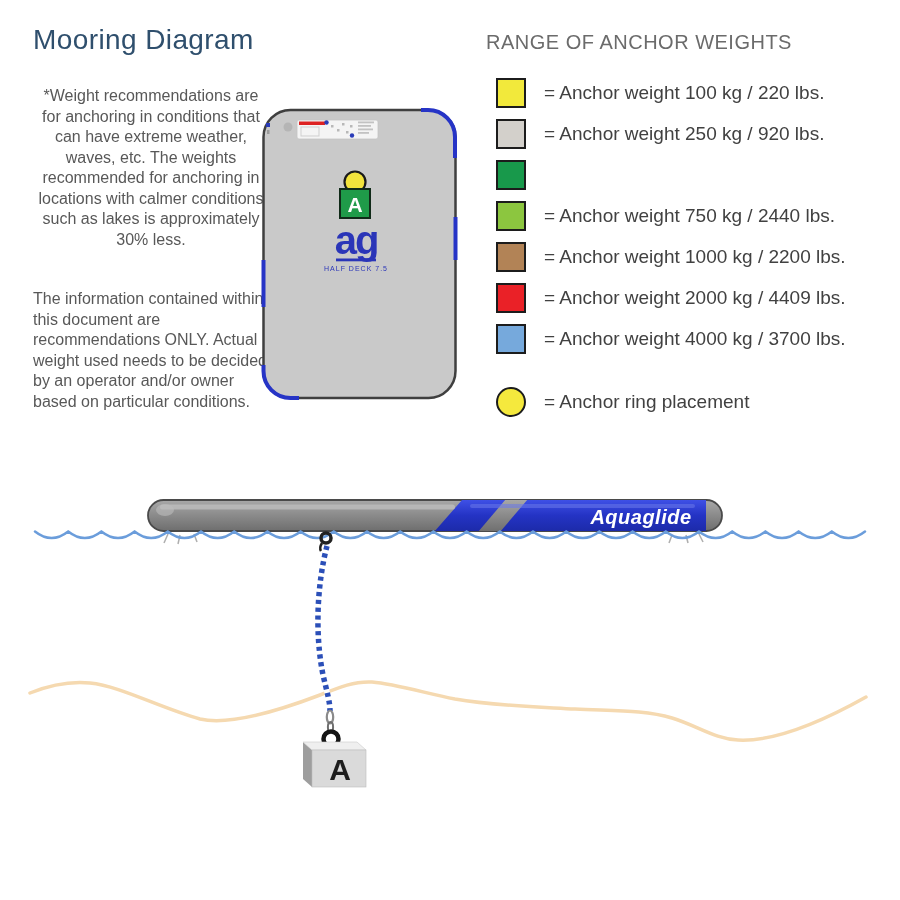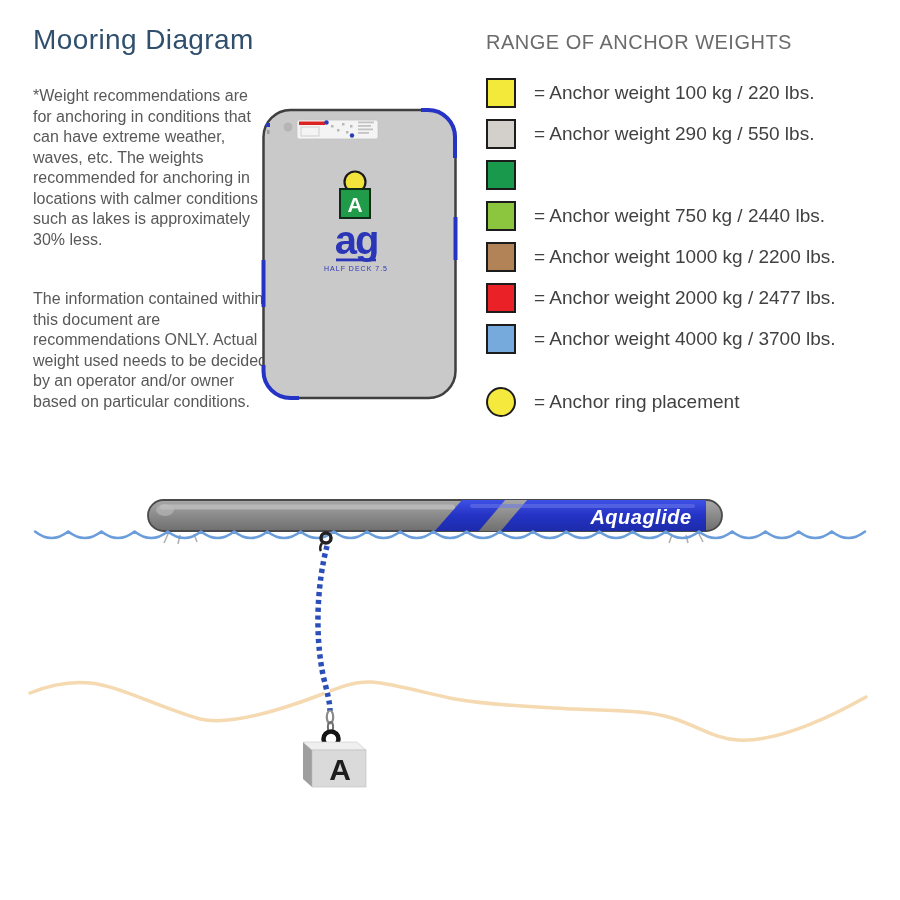--- a/index.html
+++ b/index.html
@@ -2,25 +2,25 @@
 <html><head>
 <meta charset="utf-8">
 <style>
   html,body{margin:0;padding:0;background:#ffffff;}
   .canvas{position:relative;width:900px;height:856px;background:#ffffff;overflow:hidden;
           font-family:"Liberation Sans", sans-serif;padding-left:20px;}
   .page-title{position:absolute;left:33px;top:24px;margin:0;font-size:28px;font-weight:normal;
               letter-spacing:.4px;color:#2f4f6d;}
   .note{position:absolute;left:33px;width:236px;margin:0;font-size:16px;line-height:20.5px;
         color:#585858;}
-  .note.p1{top:86px;}
+  .note.p1{top:86px;text-align:center;}
   .note.p2{top:289px;}
   .legend-title{position:absolute;left:486px;top:31px;width:330px;text-align:left;
                 font-size:20px;letter-spacing:.5px;color:#6b6b6b;}
-  .legend{position:absolute;left:486px;top:77px;}
+  .legend{position:absolute;left:496px;top:77px;}
   .legend-row{display:flex;align-items:center;height:31px;margin-bottom:10px;}
   .legend-row.ring-row{margin-top:32px;}
   .swatch{width:30px;height:30px;border:2.5px solid #1c1c1c;box-sizing:border-box;flex:0 0 auto;}
   .swatch.circle{border-radius:50%;}
   .legend-label{margin-left:18px;font-size:19px;color:#414141;white-space:nowrap;}
   .deck-svg{position:absolute;left:254px;top:102px;}
   .scene-svg{position:absolute;left:0px;top:480px;}
 </style>
 </head>
 <body>
@@ -79,36 +79,36 @@
   </svg>
 
   <div class="legend-title">RANGE OF ANCHOR WEIGHTS</div>
   <div class="legend">
     <div class="legend-row">
       <span class="swatch" style="background-color: rgb(242, 233, 59);"></span>
       <span class="legend-label">= Anchor weight 100 kg / 220 lbs.</span>
     </div>
     <div class="legend-row">
       <span class="swatch" style="background-color: rgb(211, 208, 203);"></span>
-      <span class="legend-label">= Anchor weight 290 kg / 550 lbs.</span>
+      <span class="legend-label">= Anchor weight 250 kg / 920 lbs.</span>
     </div>
     <div class="legend-row">
       <span class="swatch" style="background-color: rgb(24, 153, 75);"></span>
     </div>
     <div class="legend-row">
       <span class="swatch" style="background-color: rgb(140, 198, 63);"></span>
       <span class="legend-label">= Anchor weight 750 kg / 2440 lbs.</span>
     </div>
     <div class="legend-row">
       <span class="swatch" style="background-color: rgb(178, 131, 86);"></span>
       <span class="legend-label">= Anchor weight 1000 kg / 2200 lbs.</span>
     </div>
     <div class="legend-row">
       <span class="swatch" style="background-color: rgb(234, 33, 39);"></span>
-      <span class="legend-label">= Anchor weight 2000 kg / 2477 lbs.</span>
+      <span class="legend-label">= Anchor weight 2000 kg / 4409 lbs.</span>
     </div>
     <div class="legend-row">
       <span class="swatch" style="background-color: rgb(118, 169, 220);"></span>
       <span class="legend-label">= Anchor weight 4000 kg / 3700 lbs.</span>
     </div>
     <div class="legend-row ring-row">
       <span class="swatch circle" style="background-color: rgb(245, 233, 61);"></span>
       <span class="legend-label">= Anchor ring placement</span>
     </div>
   </div>

